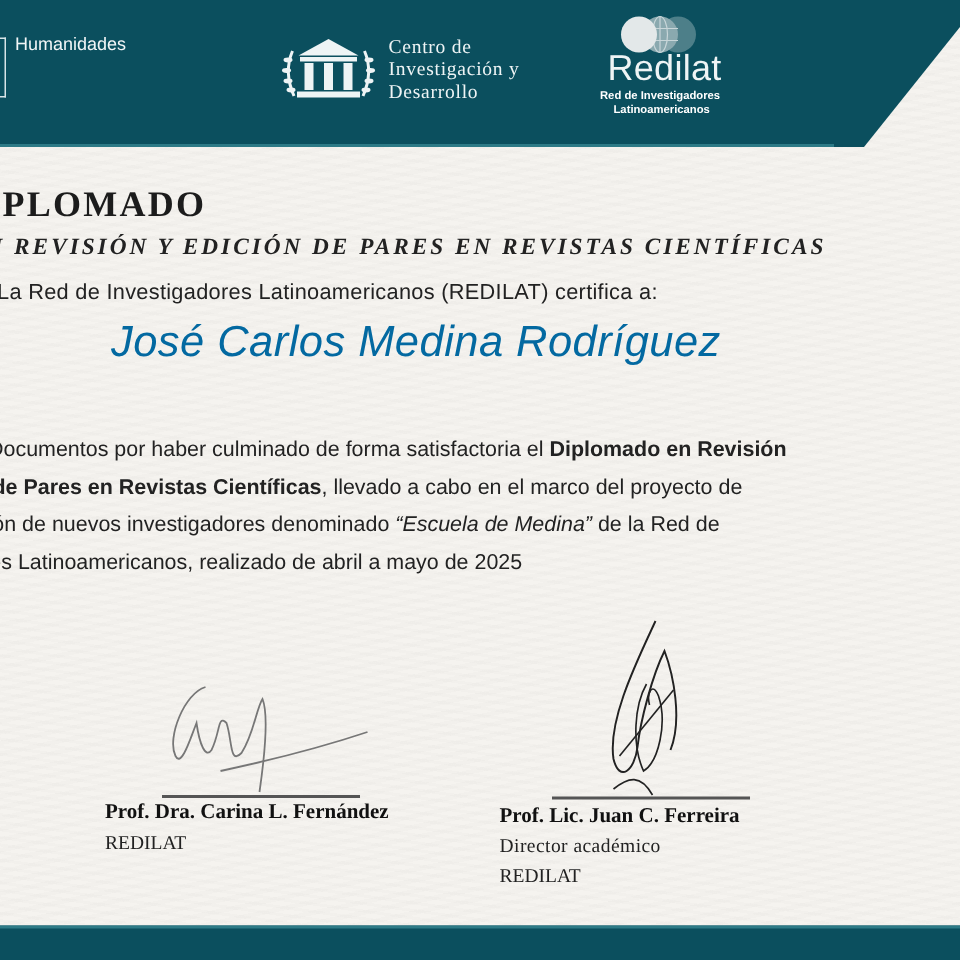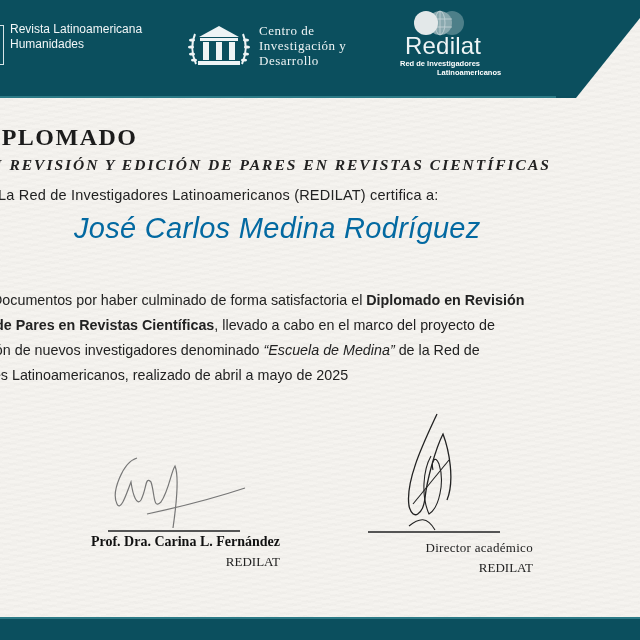--- a/index.html
+++ b/index.html
@@ -26,50 +26,49 @@
   }
   .logo1 { position:absolute; left:0; top:22px; display:flex; align-items:flex-start; }
   .logo1-bar { width:3px; height:38px; border:1px solid #d7e4e7; border-left:none; margin-top:3px; margin-right:6px; }
   .logo1-text { color:#f2f6f7; font-size:12px; line-height:15px; }
   .logo2 { position:absolute; left:187px; top:23px; display:flex; align-items:center; }
   .temple { width:64px; height:44px; position:relative; }
   .logo2-text { color:#eef4f5; font-family:"Liberation Serif", serif; font-size:13px; line-height:15px; letter-spacing:0.5px; margin-left:8px; }
   .logo3 { position:absolute; left:400px; top:8px; width:100px; height:72px; }
   .redilat-word { position:absolute; left:5px; top:24px; color:#eef4f5; font-size:24px; letter-spacing:0.2px; }
   .redilat-sub1 { position:absolute; left:0px; top:51px; color:#fff; font-size:7.5px; font-weight:bold; white-space:nowrap; }
-  .redilat-sub2 { position:absolute; left:9px; top:60px; color:#fff; font-size:7.5px; font-weight:bold; white-space:nowrap;margin-left:28px; }
+  .redilat-sub2 { position:absolute; left:9px; top:60px; color:#fff; font-size:7.5px; font-weight:bold; white-space:nowrap; }
 
   .title { position:absolute; left:-28px; top:124px; font-family:"Liberation Serif", serif; font-weight:bold; font-size:24px; letter-spacing:1.5px; color:#1c1c1c; }
   .subtitle { position:absolute; left:-22px; top:156px; font-family:"Liberation Serif", serif; font-style:italic; font-weight:bold; font-size:15.5px; letter-spacing:2px; color:#222; white-space:nowrap; }
   .certifies { position:absolute; left:-2px; top:187px; font-size:14.5px; color:#222; white-space:nowrap; letter-spacing:0.2px; }
   .name { position:absolute; left:74px; top:212px; font-family:Liberation Sans, sans-serif; font-style:italic; font-size:29px; color:#0369a1; white-space:nowrap; letter-spacing:0.3px; }
   .body-text { position:absolute; left:-8px; top:288px; width:660px; font-size:14.3px; line-height:25px; color:#222; white-space:nowrap; }
   .body-text b { font-weight:bold; }
   .body-text i { font-style:italic; }
 
-  .sig { position:absolute; text-align:right; font-family:"Liberation Serif", serif; }
+  .sig { position:absolute; text-align:left; font-family:"Liberation Serif", serif; }
   .sig-line { position:absolute; height:1.5px; background:#555; }
   .sig-name { font-weight:bold; font-size:14px; color:#111; white-space:nowrap; }
   .sig-role { font-size:13px; color:#222; margin-top:3px; letter-spacing:0.3px; }
   .sig-org { font-size:13px; color:#222; margin-top:4px; }
 
   .footer { position:absolute; left:0; top:617px; width:640px; height:23px; background:#0b4f5e; border-top:2px solid #2d7a86; }
 </style>
 </head>
 <body>
 
 <div class="paper"></div>
 
 <div class="header"></div>
 <div class="header-edge"></div>
 
 <div class="logo1">
   <div class="logo1-bar"></div>
   <div class="logo1-text">
-    <div>Revista Latinoamericana</div>
     <div>Humanidades</div>
   </div>
 </div>
 
 <div class="logo2">
   <div class="temple">
     <svg width="64" height="44" viewBox="0 0 64 44">
       <g fill="#eef4f5">
         <polygon points="32,2 12,13 52,13"></polygon>
         <rect x="13" y="14" width="38" height="3"></rect>
@@ -141,17 +140,18 @@
 </div>
 
 <svg style="position:absolute;left:395px;top:410px" width="80" height="125" viewBox="0 0 80 125">
   <path d="M42,4 C30,30 10,70 14,96 C18,112 28,104 30,88 C32,70 40,40 48,24 C54,40 60,70 52,90" fill="none" stroke="#222" stroke-width="1.3"></path>
   <path d="M36,46 C28,60 26,86 34,104 C44,98 50,72 44,54 C40,44 36,52 38,60" fill="none" stroke="#222" stroke-width="1.1"></path>
   <path d="M18,94 L54,50" fill="none" stroke="#222" stroke-width="1.1"></path>
   <path d="M14,116 C24,108 32,106 40,120" fill="none" stroke="#222" stroke-width="1.1"></path>
 </svg>
 <div class="sig-line" style="left:368px;top:531px;width:132px;"></div>
 <div class="sig" style="left:333px;top:537px;width:200px;">
+  <div class="sig-name">Prof. Lic. Juan C. Ferreira</div>
   <div class="sig-role">Director académico</div>
   <div class="sig-org">REDILAT</div>
 </div>
 
 <div class="footer"></div>
 
 </body></html>

